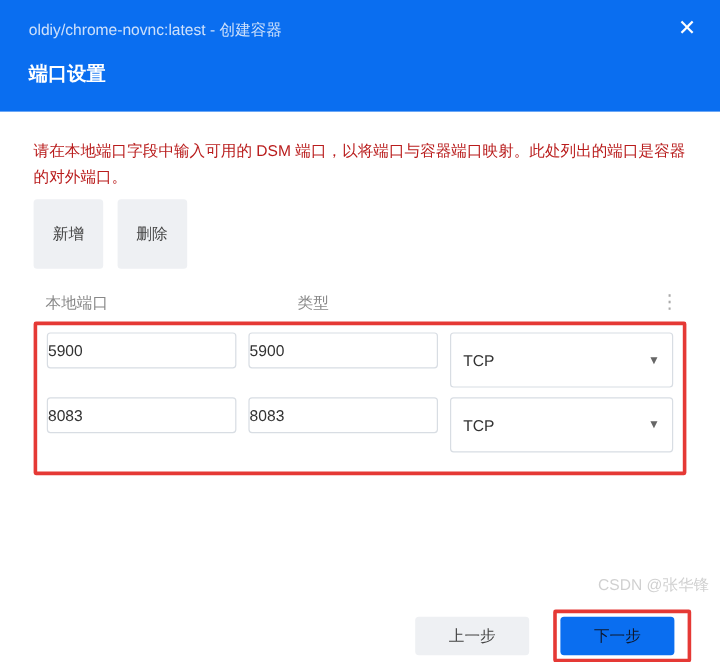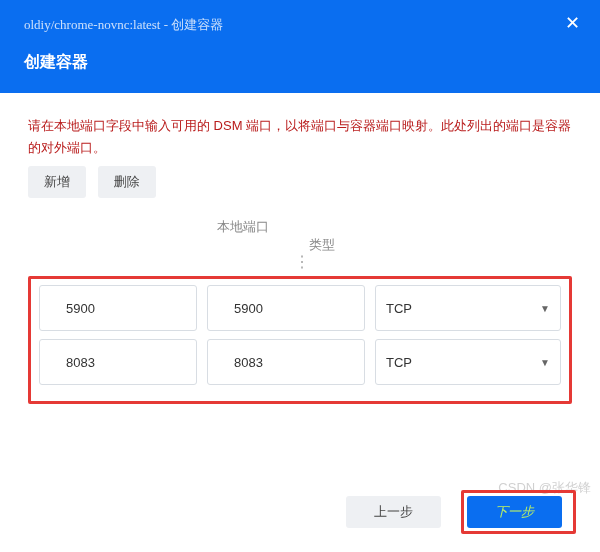--- a/index.html
+++ b/index.html
@@ -11,21 +11,20 @@
       width: 600px;
       height: 552px;
       position: relative;
       overflow: hidden;
     }
     .header {
       background: #0a6ef0;
       color: #fff;
       padding: 16px 24px 20px;
       position: relative;
-      font-family: Liberation Serif, serif;
     }
     .header-title {
       font-size: 13px;
       color: #cde0fb;
       font-weight: 500;
       margin-bottom: 18px;
     }
     .header-sub {
       font-size: 16px;
       font-weight: 600;
@@ -46,63 +45,61 @@
     .desc {
       color: #b91c1c;
       line-height: 1.7;
       margin-bottom: 7px;
     }
     .btn-row { margin-bottom: 14px; }
     .btn {
       background: #eef0f3;
       border: none;
       color: #444;
-      padding: 7px 16px;
+      padding: 20px 16px;
       border-radius: 3px;
       cursor: pointer;
       font-size: 13px;
       margin-right: 8px;
     }
     .btn-primary {
       background: #0a6ef0;
-      color: #bef264;
-      font-style: italic;
+      color: #0f172a;
     }
     .btn-footer {
       padding: 7px 28px;
       border-radius: 3px;
     }
     .table-head {
       display: flex;
       align-items: center;
       padding: 6px 6px 6px 10px;
       color: #888;
       font-size: 13px;
-      flex-direction: column;
     }
     .col-local { width: 170px; }
     .col-container { width: 170px; }
     .col-type { flex: 1; margin-left: 40px; }
     .col-menu { width: 16px; text-align: right; color: #aaa; cursor: pointer; font-size: 16px; line-height: 1; }
     .redbox {
       border: 3px solid #e53935;
       border-radius: 2px;
       padding: 6px 8px 4px;
     }
     .row {
       display: flex;
       gap: 10px;
       margin-bottom: 8px;
     }
     .row:last-child { margin-bottom: 12px; }
     .inp {
-      height: 46px;
+      height: 30px;
       border: 1px solid #d8dde3;
       border-radius: 3px;
-      padding: 0 26px;
+      padding: 0 0;
       font-size: 13px;
       color: #333;
       background: #fff;
     }
     .inp-local { width: 158px; }
     .inp-container { width: 158px; }
     .sel-wrap {
       flex: 1;
       position: relative;
     }
@@ -116,21 +113,21 @@
       color: #333;
       background: #fff;
       display: flex;
       align-items: center;
       justify-content: space-between;
       cursor: pointer;
     }
     .caret { font-size: 10px; color: #666; }
     .footer {
       position: absolute;
-      bottom: 18px;
+      bottom: 0;
       right: 24px;
       display: flex;
       gap: 12px;
       align-items: center;
     }
     .redbox-next {
       border: 3px solid #e53935;
       padding: 3px;
       border-radius: 2px;
     }
@@ -141,21 +138,21 @@
       color: rgba(120,120,120,0.35);
       font-size: 13px;
       pointer-events: none;
     }
   </style>
 </head>
 <body>
 
 <div class="header">
   <div class="header-title">oldiy/chrome-novnc:latest - 创建容器</div>
-  <div class="header-sub">创建容器</div>
+  <div class="header-sub">端口设置</div>
   <div class="close-x">✕</div>
 </div>
 
 <div class="body">
   <div class="desc">请在本地端口字段中输入可用的 DSM 端口，以将端口与容器端口映射。此处列出的端口是容器的对外端口。</div>
 
   <div class="btn-row">
     <button class="btn">新增</button>
     <button class="btn">删除</button>
   </div>

